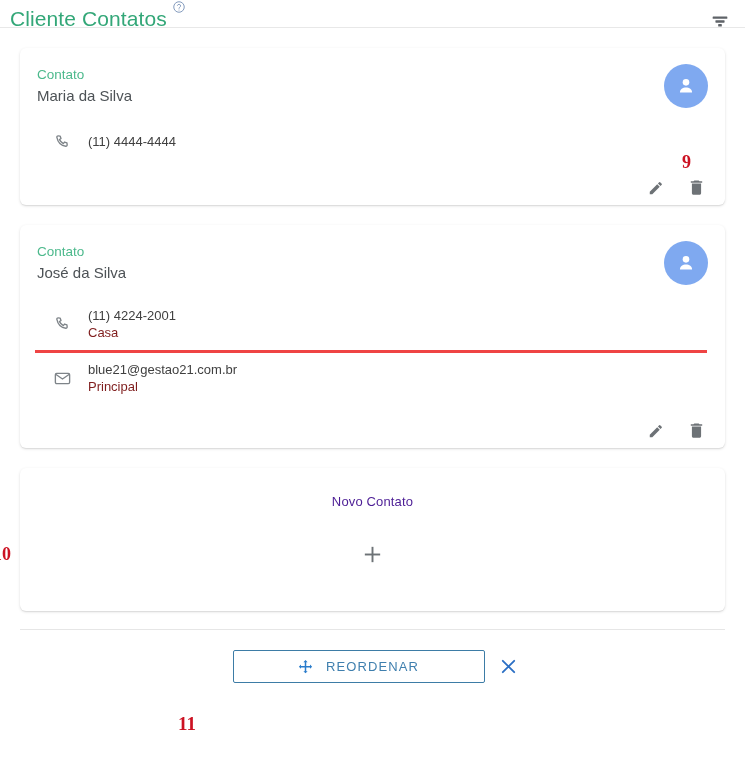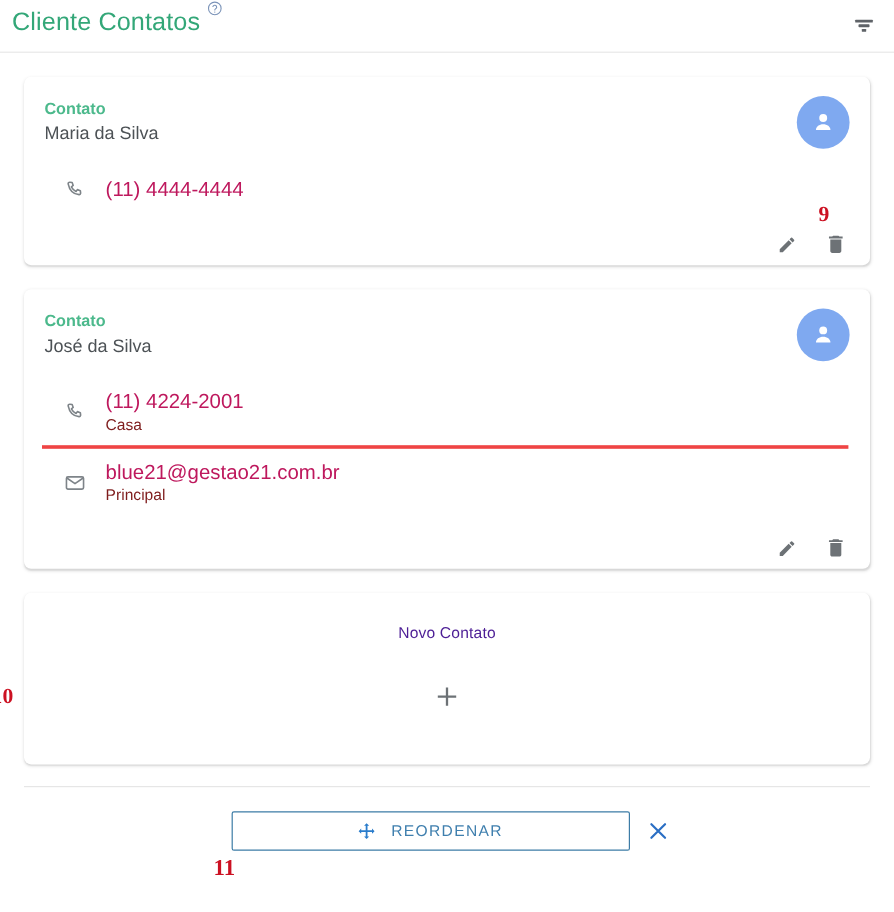--- a/index.html
+++ b/index.html
@@ -13,21 +13,21 @@
     font-family: "Liberation Sans", sans-serif;
     background: #ffffff;
     color: #555a5e;
     overflow: hidden;
     position: relative;
   }
 
   
   .page-header {
     position: relative;
-    height: 44px;
+    height: 28px;
     border-bottom: 1px solid #e8e8e8;
     padding: 0 14px 0 10px;
     display: flex;
     align-items: flex-start;
   }
 
   .page-title {
     font-size: 21px;
     font-weight: 400;
     color: #33a778;
@@ -77,21 +77,20 @@
     display: flex;
     align-items: flex-start;
   }
 
   .card-head-text { flex: 1 1 auto; padding-left: 2px; }
 
   .contact-label {
     font-size: 13.5px;
     color: #4cb98c;
     line-height: 17px;
-    font-weight: bold;
   }
 
   .contact-name {
     font-size: 15px;
     color: #4d5256;
     line-height: 21px;
     margin-top: 2px;
   }
 
   .avatar {
@@ -123,22 +122,22 @@
     width: 19px;
     height: 19px;
     flex: 0 0 auto;
     color: #7e8489;
     margin-right: 16px;
   }
   .field-icon svg { display: block; }
 
   .field-text { line-height: 1.28; }
   .field-primary {
-    font-size: 17px;
-    color: #be185d;
+    font-size: 13px;
+    color: #404040;
   }
   .field-secondary {
     font-size: 13px;
     color: #7f1d1d;
   }
 
   .card-actions {
     display: flex;
     justify-content: flex-end;
     align-items: center;
@@ -195,21 +194,21 @@
   .footer-bar {
     height: 74px;
     display: flex;
     align-items: center;
     justify-content: center;
     gap: 13px;
     padding-left: 6px;
   }
 
   .reorder-button {
-    width: 332px;
+    width: 252px;
     height: 33px;
     border: 1px solid #3d7ca6;
     border-radius: 2px;
     background: #ffffff;
     display: flex;
     align-items: center;
     justify-content: center;
     gap: 13px;
     cursor: pointer;
   }

